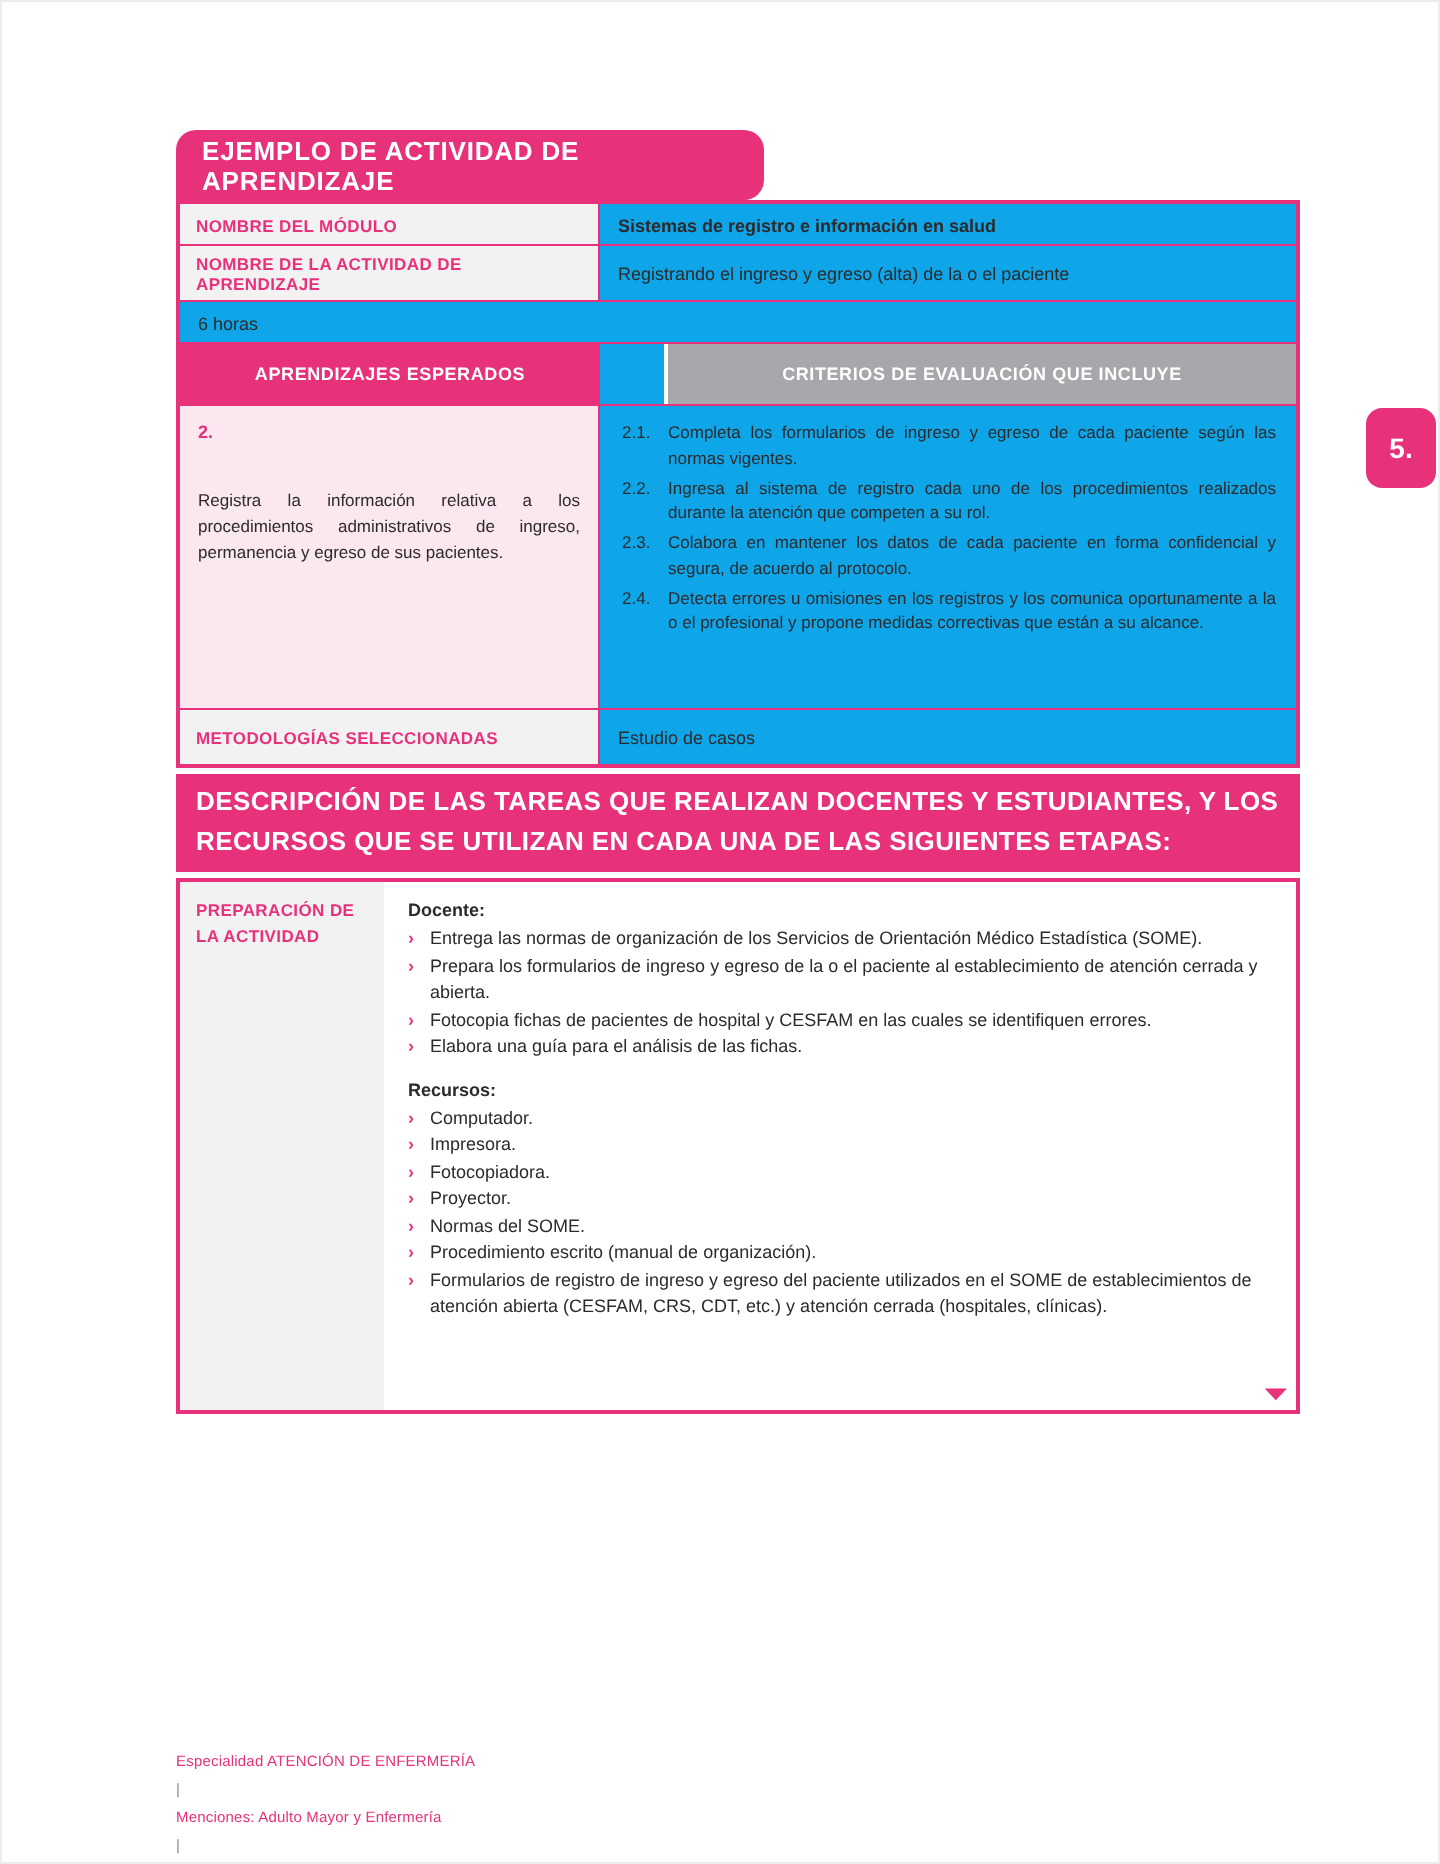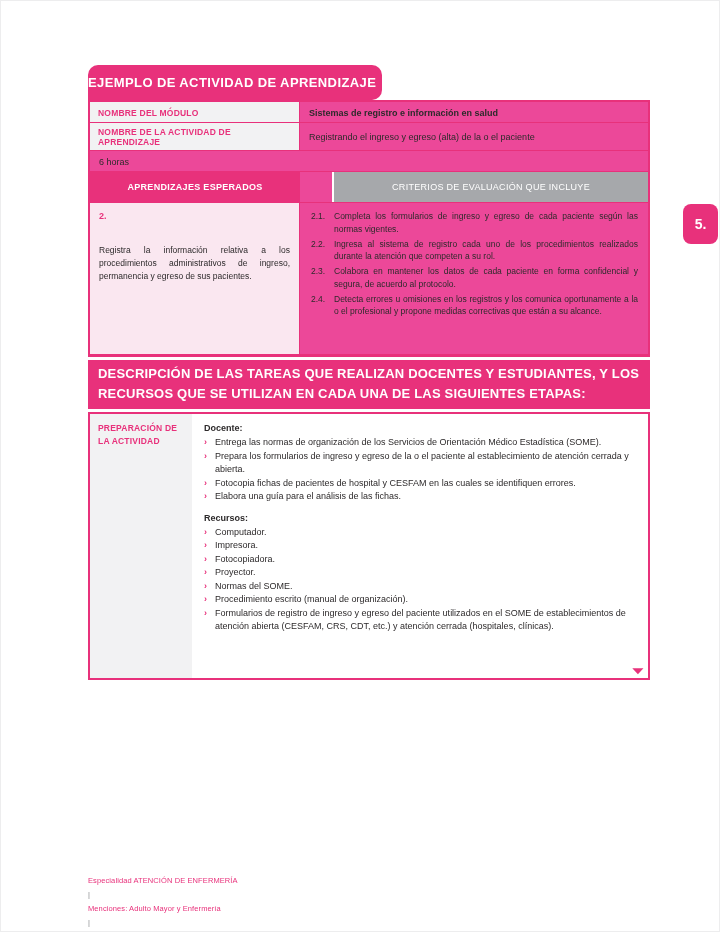--- a/index.html
+++ b/index.html
@@ -11,33 +11,33 @@
     --foot-gray:#87898C;
   }
   *{margin:0;padding:0;box-sizing:border-box;}
   html,body{background:#fff;}
   body{width:720px;height:932px;position:relative;font-family:"Liberation Sans",sans-serif;color:var(--ink);}
   .page{position:absolute;left:0;top:0;width:720px;height:932px;background:#fff;box-shadow:inset 0 0 0 1px #ededee;overflow:hidden;}
 
   .content{position:absolute;left:88px;top:65px;width:562px;}
 
   .title-tab{width:294px;height:35px;background:var(--pink);border-radius:10px 10px 10px 0;
-    color:#fff;font-weight:bold;font-size:13px;letter-spacing:.4px;display:flex;align-items:center;}
-
-  .table-a{border:2px solid var(--pink);background:#ec4899;}
+    color:#fff;font-weight:bold;font-size:13px;letter-spacing:.4px;display:flex;align-items:center;padding-left:13px;}
+
+  .table-a{border:2px solid var(--pink);background:#0ea5e9;}
   .info-row{display:flex;border-bottom:1px solid var(--pink);min-height:21px;align-items:stretch;}
   .info-label{flex:0 0 210px;background:var(--light-gray);color:var(--pink);font-size:8.5px;font-weight:bold;
     padding:4px 8px 3px;display:flex;align-items:center;border-right:1px solid var(--pink);letter-spacing:.2px;}
   .info-value{flex:1;font-size:9px;padding:4px 9px 3px;display:flex;align-items:center;}
   .info-value.bold{font-weight:bold;}
 
   .header-row{display:flex;height:31px;border-bottom:1px solid var(--pink);gap:32px;}
   .header-left{flex:0 0 210px;background:var(--pink);color:#fff;font-size:9px;font-weight:bold;
     display:flex;align-items:center;justify-content:center;letter-spacing:.3px;}
-  .header-right{flex:1;background:var(--gray-head);color:#fff;font-size:9px;font-weight:normal;
+  .header-right{flex:1;background:var(--gray-head);color:#fff;font-size:9px;font-weight:bold;
     display:flex;align-items:center;justify-content:center;border-left:2px solid #fff;letter-spacing:.3px;}
 
   .content-row{display:flex;border-bottom:1px solid var(--pink);min-height:152px;align-items:stretch;}
   .ae-cell{flex:0 0 210px;background:var(--light-pink);border-right:1px solid var(--pink);
     padding:7px 9px;font-size:8.5px;line-height:1.55;}
   .ae-num{display:block;color:var(--pink);font-weight:bold;font-size:9px;margin-bottom:2px;}
   .ae-text{display:block;text-align:justify;margin-top:20px;}
   .criteria-cell{flex:1;padding:7px 10px 8px 11px;}
   .criterion{display:flex;font-size:8.5px;line-height:1.5;margin-bottom:2px;}
   .criterion .num{flex:0 0 23px;}
@@ -117,20 +117,24 @@
             <span class="num">2.3.</span>
             <span class="txt">Colabora en mantener los datos de cada paciente en forma confidencial y segura, de acuerdo al protocolo.</span>
           </div>
           <div class="criterion">
             <span class="num">2.4.</span>
             <span class="txt">Detecta errores u omisiones en los registros y los comunica oportunamente a la o el profesional y propone medidas correctivas que están a su alcance.</span>
           </div>
         </div>
       </div>
 
+      <div class="meth-row">
+        <div class="info-label">METODOLOGÍAS SELECCIONADAS</div>
+        <div class="info-value">Estudio de casos</div>
+      </div>
 
     </div>
 
     <div class="banner">DESCRIPCIÓN DE LAS TAREAS QUE REALIZAN DOCENTES Y ESTUDIANTES, Y LOS RECURSOS QUE SE UTILIZAN EN CADA UNA DE LAS SIGUIENTES ETAPAS:</div>
 
     <div class="table-b">
       <div class="stage-cell">PREPARACIÓN DE LA ACTIVIDAD</div>
       <div class="tasks-cell">
 
         <div class="task-heading">Docente:</div>

